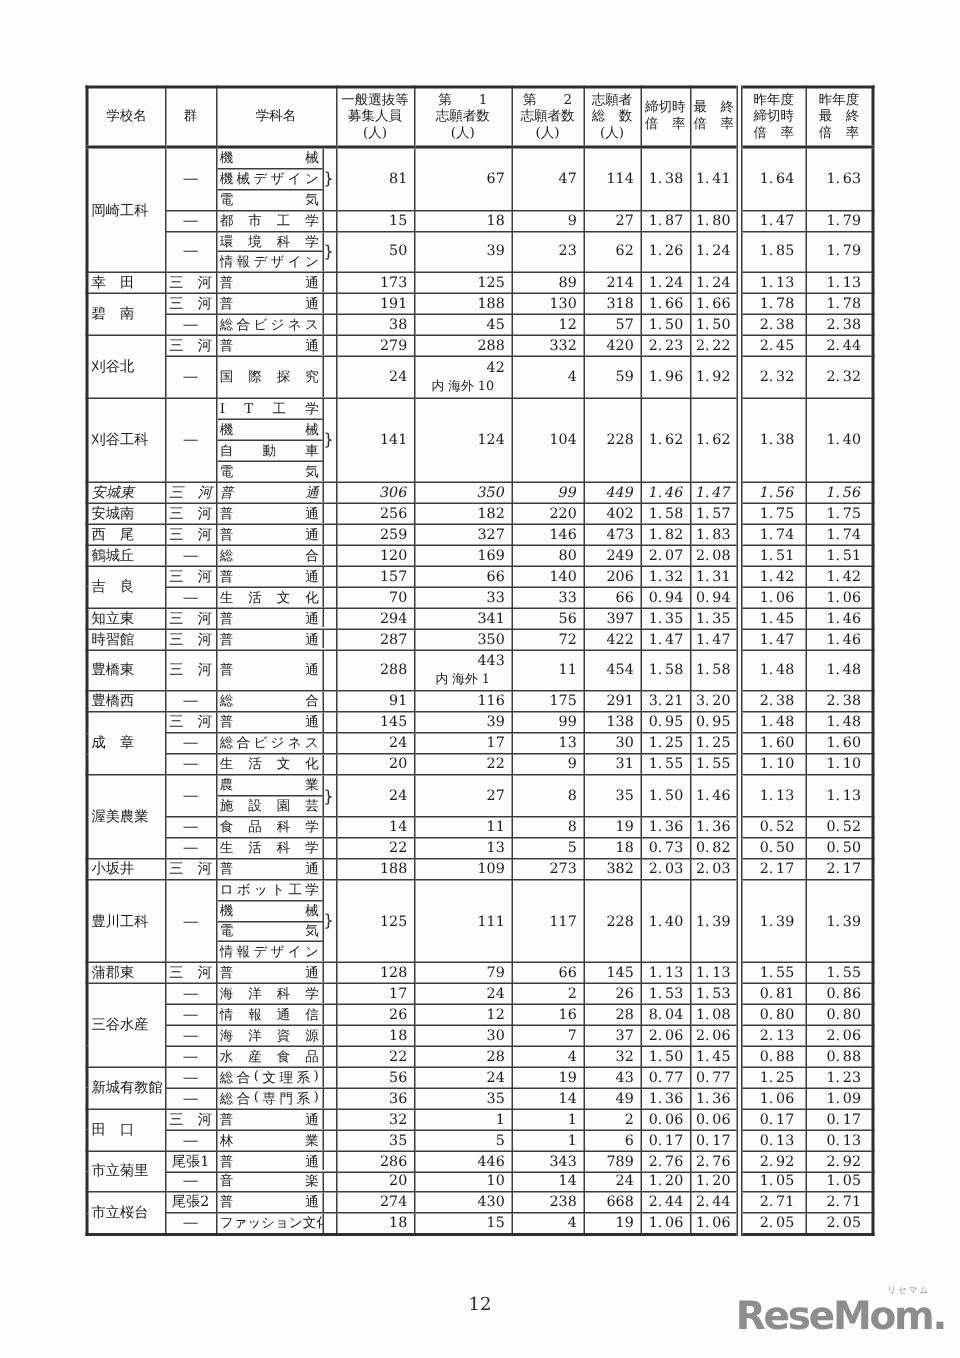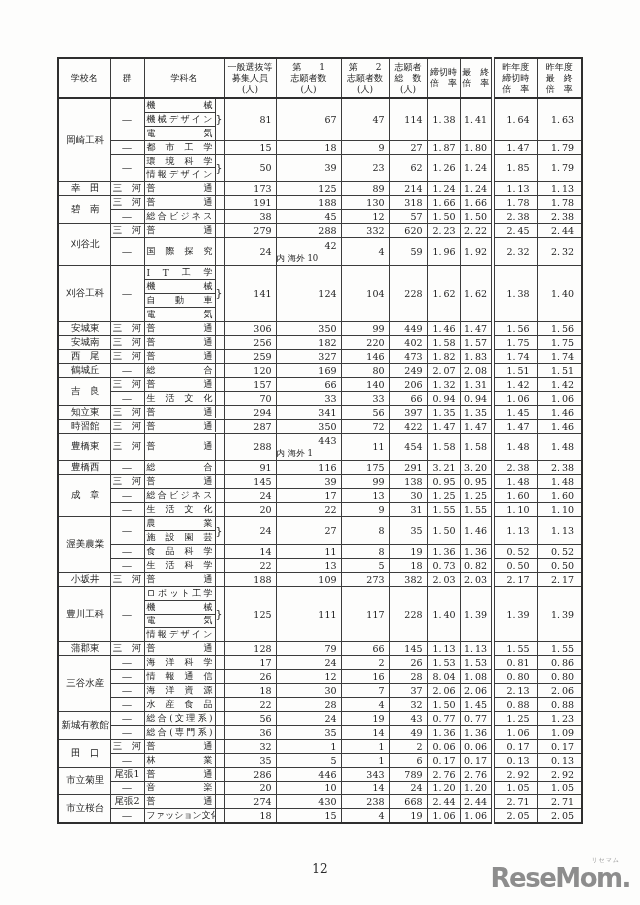--- a/index.html
+++ b/index.html
@@ -14,42 +14,42 @@
     position:absolute; left:57px; top:57px;
     border-collapse:collapse; table-layout:fixed;
     border:2px solid #2e2e2e;
   }
   .adm th, .adm td { border:1px solid #3c3c3c; padding:0; font-weight:normal; overflow:hidden; }
   .adm thead tr { height:40px; }
   .adm thead th { border-bottom:2px solid #2e2e2e; vertical-align:middle; font-size:9px; }
   .hl { text-align:center; line-height:11px; white-space:pre; }
 
   .adm tbody td { font-size:9.5px; vertical-align:middle; }
-  td.school { text-align:center; padding-left:2px; white-space:pre;margin-left:38px; }
+  td.school { text-align:left; padding-left:2px; white-space:pre;margin-left:38px; }
   td.gun { text-align:center; white-space:pre; }
 
   td.deptcell { position:relative; }
   .stack { display:flex; flex-direction:column; width:71px; border-right:1px solid #3c3c3c; box-sizing:border-box; }
   .dline { flex:1; display:flex; align-items:center; justify-content:space-between; padding:0 2px; font-size:9px; overflow:hidden; }
   .dline.sep { border-bottom:1px solid #3c3c3c; }
   .bracket {
     position:absolute; right:1px; top:50%; transform:translateY(-50%);
     font-size:11px; line-height:11px; color:#2e2e2e;
     font-family:"DejaVu Sans","Liberation Sans",sans-serif;
   }
 
   td.num { text-align:right; padding-right:4px; }
   td.ratio { text-align:right; padding-right:4px; white-space:pre; }
   td.prev { padding-right:7px; }
   td.dbl, th.dbl { border-left:4px double #3c3c3c; }
 
   td.notecell { padding:0; }
   .notewrap { display:flex; flex-direction:column; height:100%; }
   .nmain { flex:1; display:flex; align-items:center; justify-content:flex-end; padding-right:4px; }
-  .nnote { font-size:8.5px; line-height:12px; white-space:pre; padding-bottom:1px; }
+  .nnote { text-align:center; font-size:8.5px; line-height:12px; white-space:pre; padding-bottom:1px; }
 
   .footer-page {
     position:absolute; left:0; top:862px; width:640px;
     text-align:center; font-size:12px; color:#2a2a2a;
   }
   .logo { position:absolute; right:10px; top:856px; height:44px;margin-left:12px; }
   .logo-ruby {
     position:absolute; right:10px; top:0px; font-size:6px; letter-spacing:1px;
     color:#9a9a9a; font-family:"DejaVu Sans","Liberation Sans",sans-serif;
   }
@@ -284,21 +284,21 @@
             <div class="stack" style="height: 12.9px;">
               <div class="dline">
                 <span>普</span>
                 <span>通</span>
               </div>
             </div>
           </td>
           <td class="num">279</td>
           <td class="num">288</td>
           <td class="num">332</td>
-          <td class="num">620</td>
+          <td class="num">420</td>
           <td class="ratio">2. 23</td>
           <td class="ratio">2. 22</td>
           <td class="ratio prev dbl">2. 45</td>
           <td class="ratio prev">2. 44</td>
         </tr>
         <tr style="height: 27.8px;">
           <td class="gun">―</td>
           <td class="deptcell">
             <div class="stack" style="height: 26.8px;">
               <div class="dline">
@@ -352,21 +352,21 @@
           </td>
           <td class="num">141</td>
           <td class="num">124</td>
           <td class="num">104</td>
           <td class="num">228</td>
           <td class="ratio">1. 62</td>
           <td class="ratio">1. 62</td>
           <td class="ratio prev dbl">1. 38</td>
           <td class="ratio prev">1. 40</td>
         </tr>
-        <tr style="height: 13.9px;">
+        <tr style="height: 13.9px; font-style: italic;">
           <td class="school" rowspan="1">安城東</td>
           <td class="gun">三　河</td>
           <td class="deptcell">
             <div class="stack" style="height: 12.9px;">
               <div class="dline">
                 <span>普</span>
                 <span>通</span>
               </div>
             </div>
           </td>

